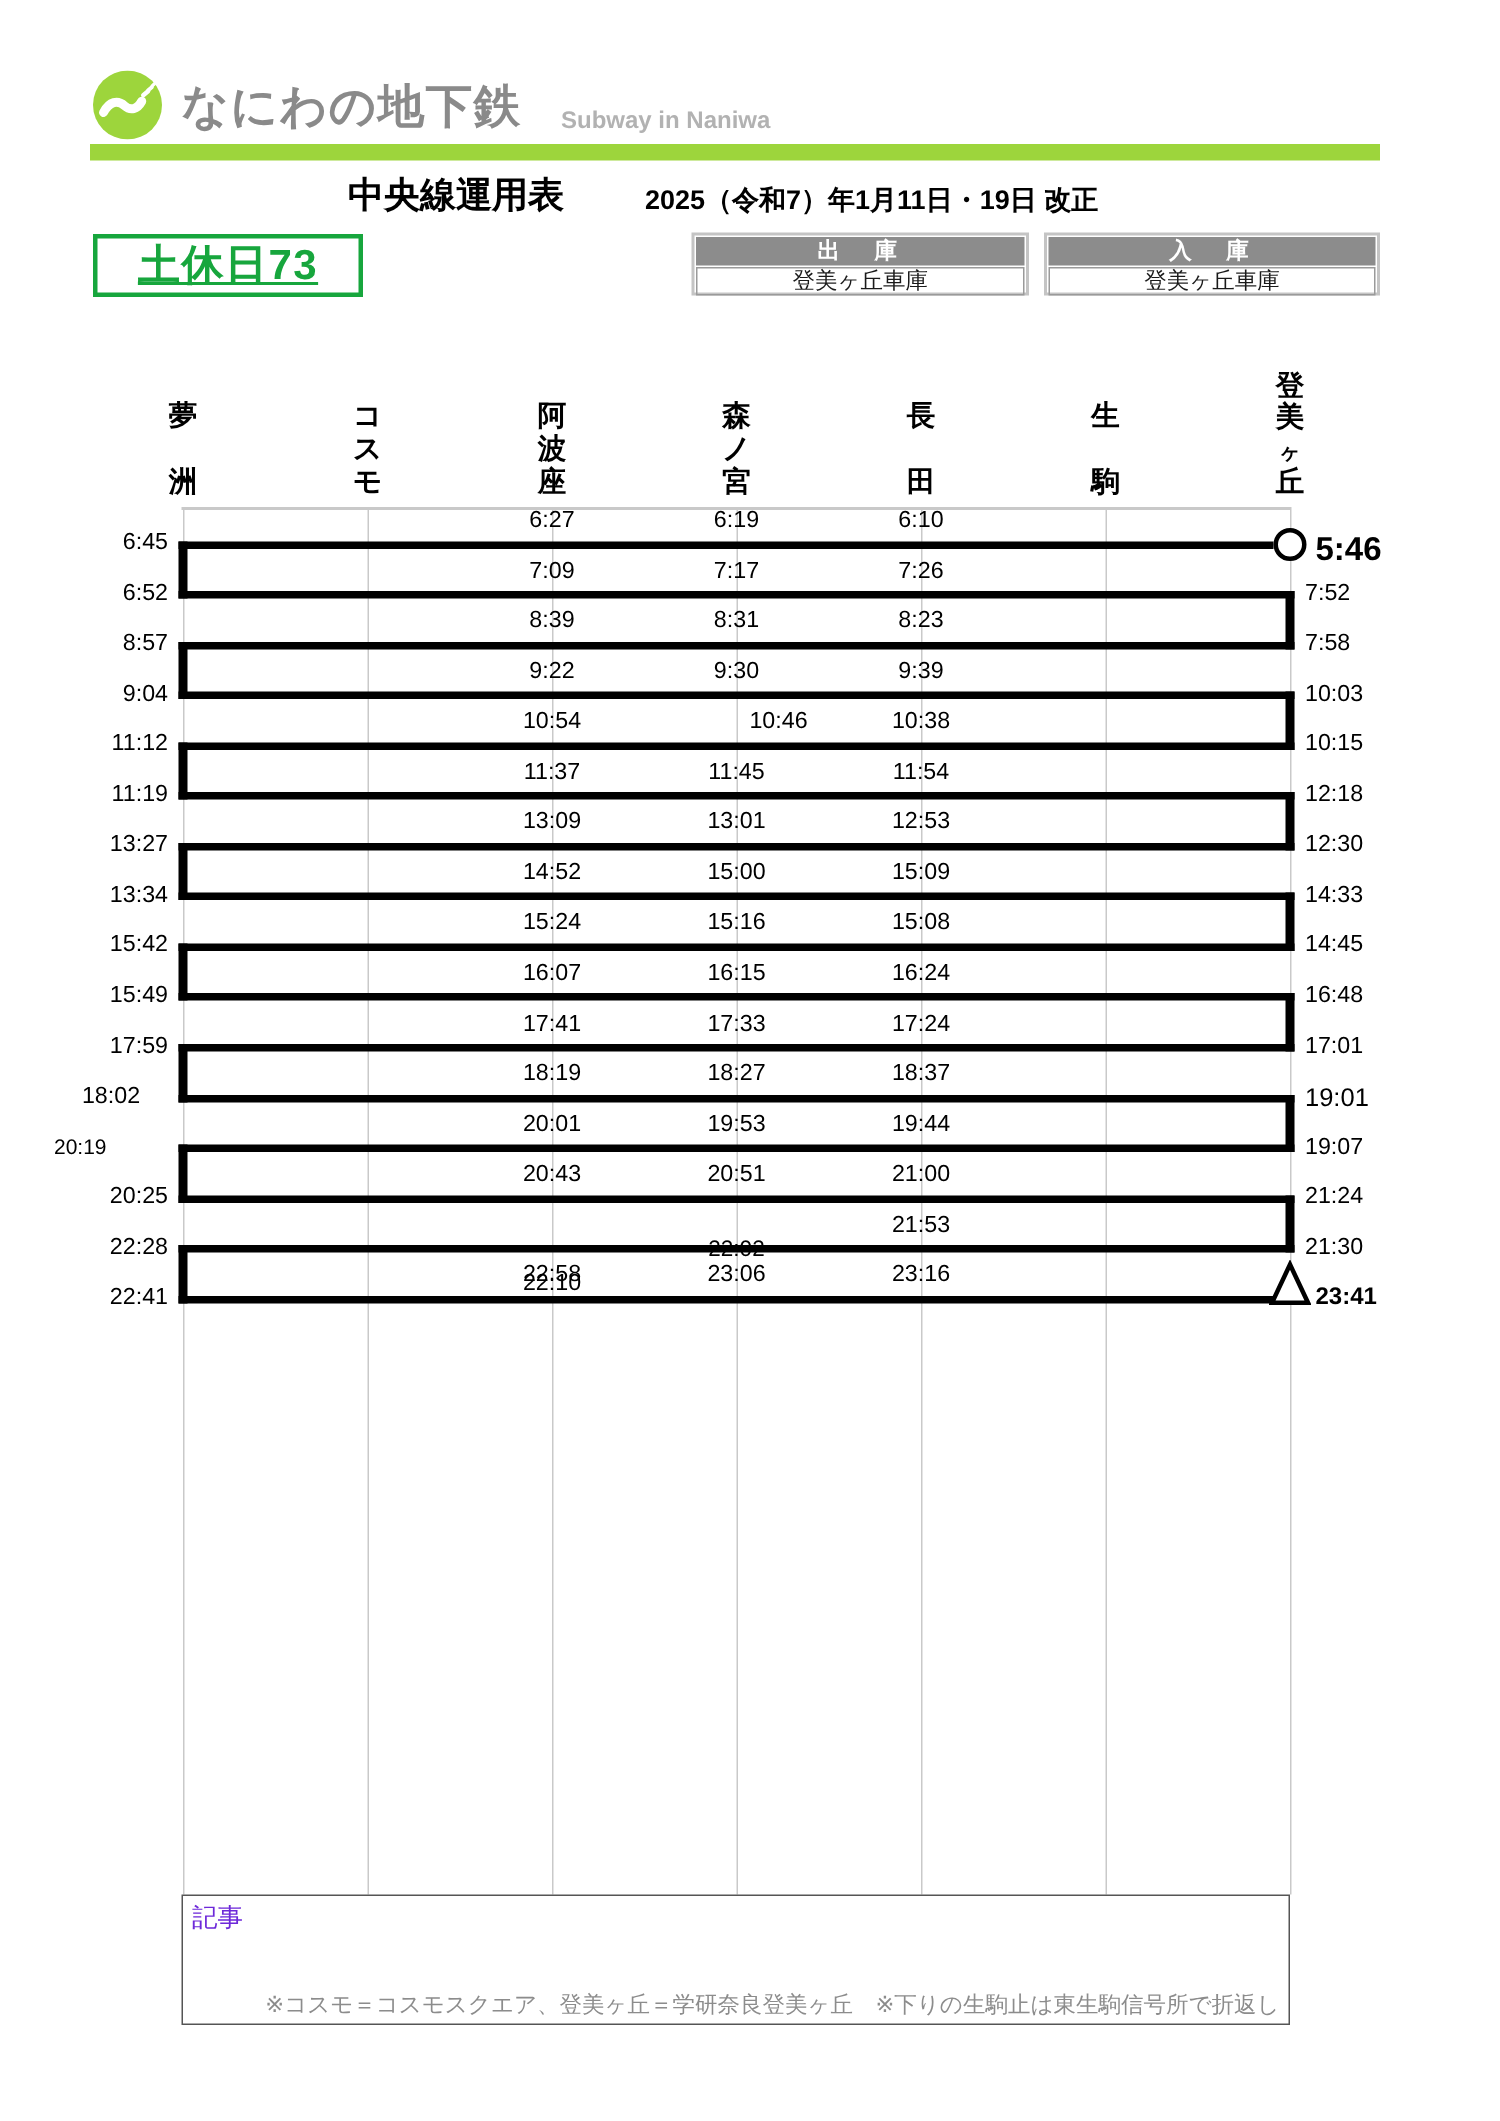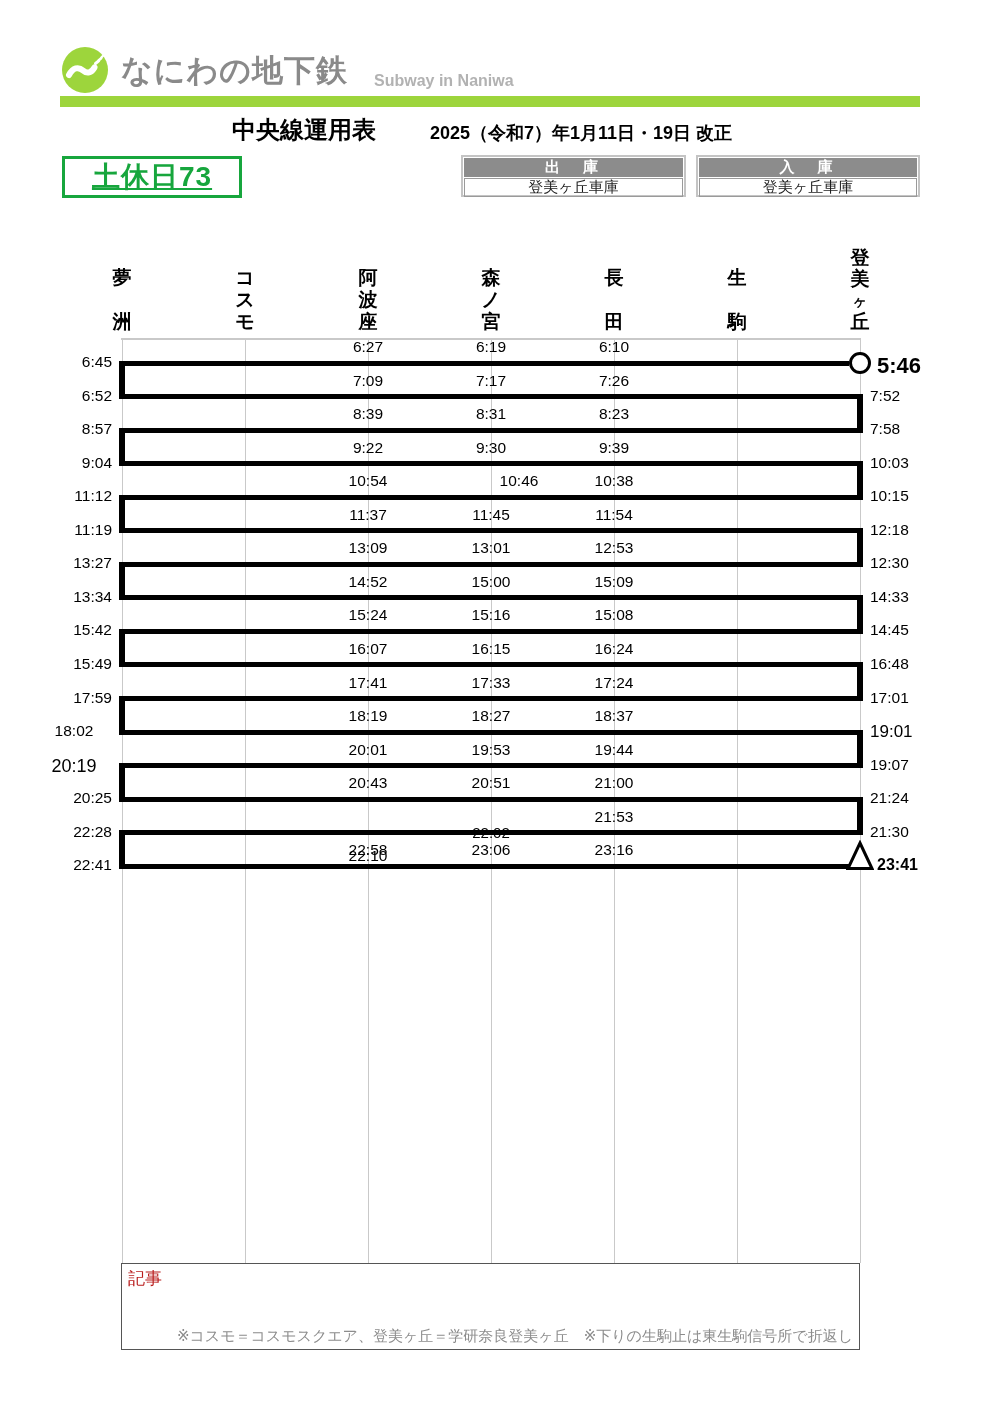--- a/index.html
+++ b/index.html
@@ -22,21 +22,21 @@
   
   .depot{position:absolute;top:155px;height:42px;border:2px solid #C4C4C4;box-sizing:border-box;background:#fff;padding:1px;}
   .depot-out{left:461px;width:225px;}
   .depot-in{left:696px;width:224px;}
   .depot-header{height:19px;background:#8C8C8C;color:#fff;font-size:15px;font-weight:bold;
     display:flex;align-items:center;justify-content:center;letter-spacing:4px;}
   .depot-value{height:17px;margin-top:1px;border:1px solid #9A9A9A;font-size:15px;color:#1a1a1a;
     display:flex;align-items:center;justify-content:center;}
   
   .notes-box{position:absolute;left:121px;top:1263px;width:739px;height:87px;border:1.5px solid #555;box-sizing:border-box;}
-  .notes-label{position:absolute;left:6px;top:3px;font-size:17px;color:#b91c1c;}
+  .notes-label{position:absolute;left:6px;top:3px;font-size:17px;color:#6d28d9;}
   .notes-footnote{position:absolute;right:6px;bottom:3px;font-size:15px;color:#8C8C8C;white-space:nowrap;}
   
   #diagram div{position:absolute;white-space:nowrap;}
 </style>
 </head>
 <body>
 
 <div class="page">
 
   <svg class="logo-icon" viewBox="0 0 46 46" width="46" height="46">
@@ -172,21 +172,21 @@
       <div style="left: 368px; top: 673.5px; transform: translateX(-50%); font-size: 15.5px;">17:41</div>
       <div style="left: 491px; top: 673.5px; transform: translateX(-50%); font-size: 15.5px;">17:33</div>
       <div style="left: 614px; top: 673.5px; transform: translateX(-50%); font-size: 15.5px;">17:24</div>
       <div style="left: 119px; top: 729.55px; width: 744px; height: 5px; background: rgb(0, 0, 0);"></div>
       <div style="left: 36px; top: 722.05px; width: 76px; text-align: center; font-size: 15.5px;">18:02</div>
       <div style="left: 870px; top: 722.05px; font-size: 17px; font-weight: normal;">19:01</div>
       <div style="left: 368px; top: 707.05px; transform: translateX(-50%); font-size: 15.5px;">18:19</div>
       <div style="left: 491px; top: 707.05px; transform: translateX(-50%); font-size: 15.5px;">18:27</div>
       <div style="left: 614px; top: 707.05px; transform: translateX(-50%); font-size: 15.5px;">18:37</div>
       <div style="left: 119px; top: 763.1px; width: 744px; height: 5px; background: rgb(0, 0, 0);"></div>
-      <div style="left: 36px; top: 755.6px; width: 76px; text-align: center; font-size: 18px;">20:19</div>
+      <div style="left: 36px; top: 755.6px; width: 76px; text-align: left; font-size: 14px;">20:19</div>
       <div style="left: 870px; top: 755.6px; font-size: 15.5px; font-weight: normal;">19:07</div>
       <div style="left: 368px; top: 740.6px; transform: translateX(-50%); font-size: 15.5px;">20:01</div>
       <div style="left: 491px; top: 740.6px; transform: translateX(-50%); font-size: 15.5px;">19:53</div>
       <div style="left: 614px; top: 740.6px; transform: translateX(-50%); font-size: 15.5px;">19:44</div>
       <div style="left: 119px; top: 796.65px; width: 744px; height: 5px; background: rgb(0, 0, 0);"></div>
       <div style="left: 36px; top: 789.15px; width: 76px; text-align: right; font-size: 15.5px;">20:25</div>
       <div style="left: 870px; top: 789.15px; font-size: 15.5px; font-weight: normal;">21:24</div>
       <div style="left: 368px; top: 774.15px; transform: translateX(-50%); font-size: 15.5px;">20:43</div>
       <div style="left: 491px; top: 774.15px; transform: translateX(-50%); font-size: 15.5px;">20:51</div>
       <div style="left: 614px; top: 774.15px; transform: translateX(-50%); font-size: 15.5px;">21:00</div>

